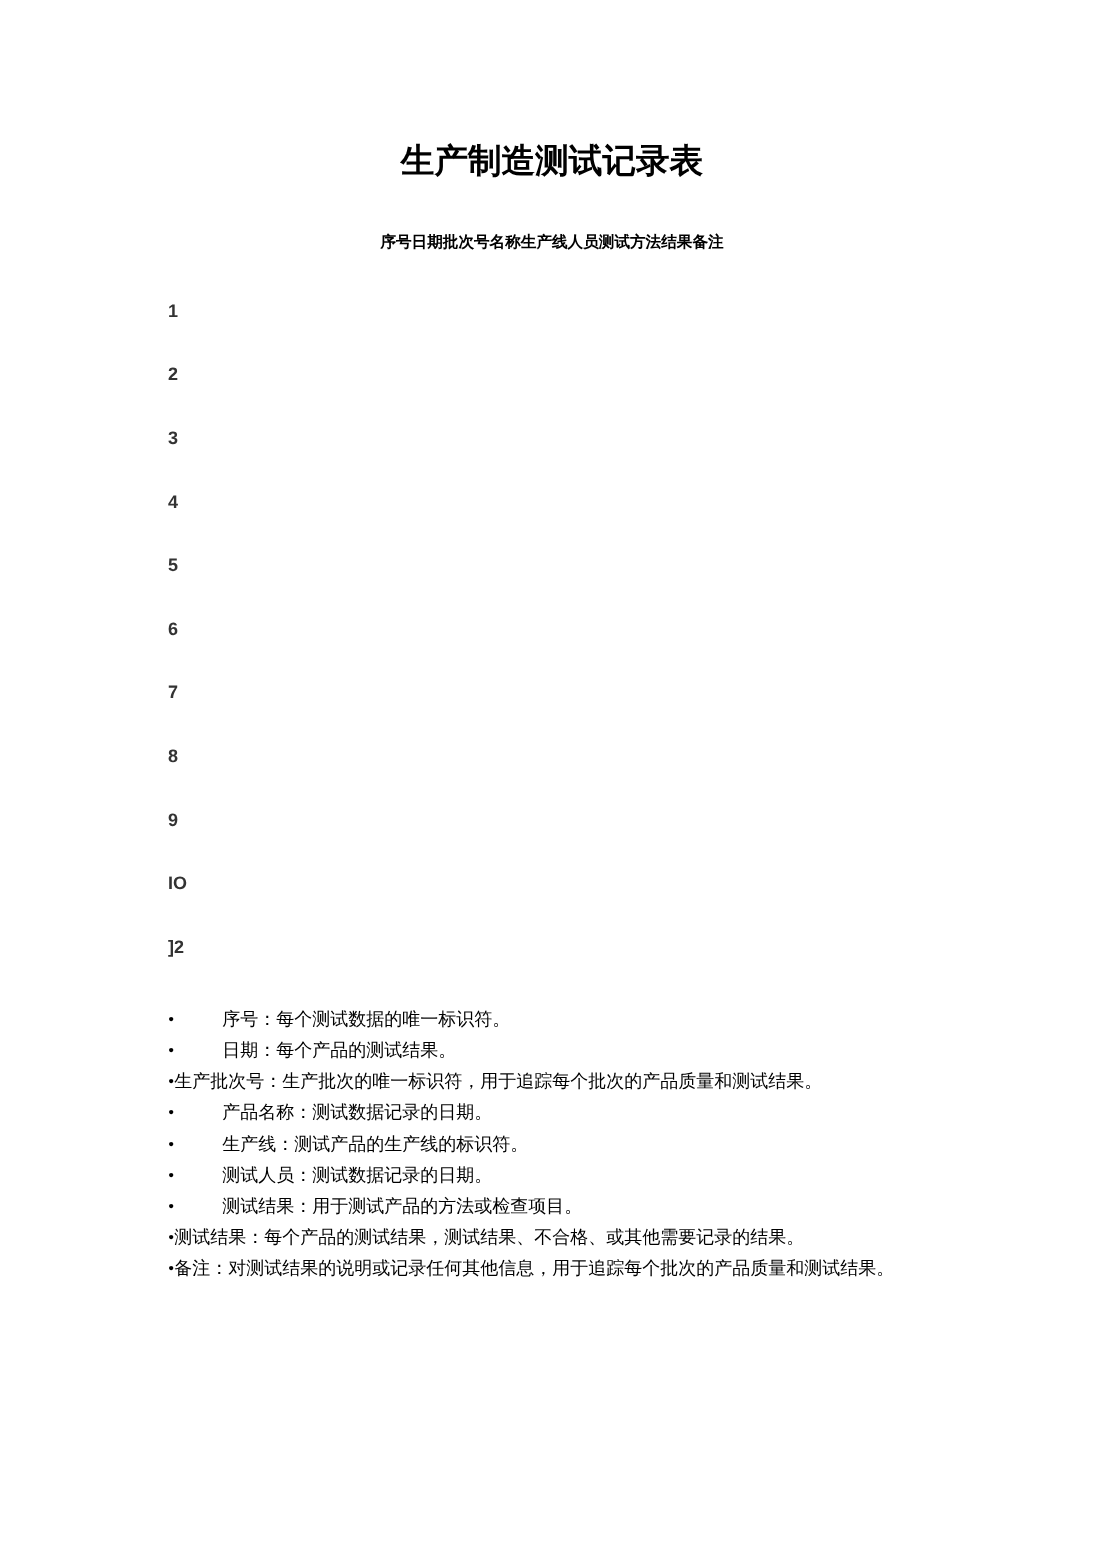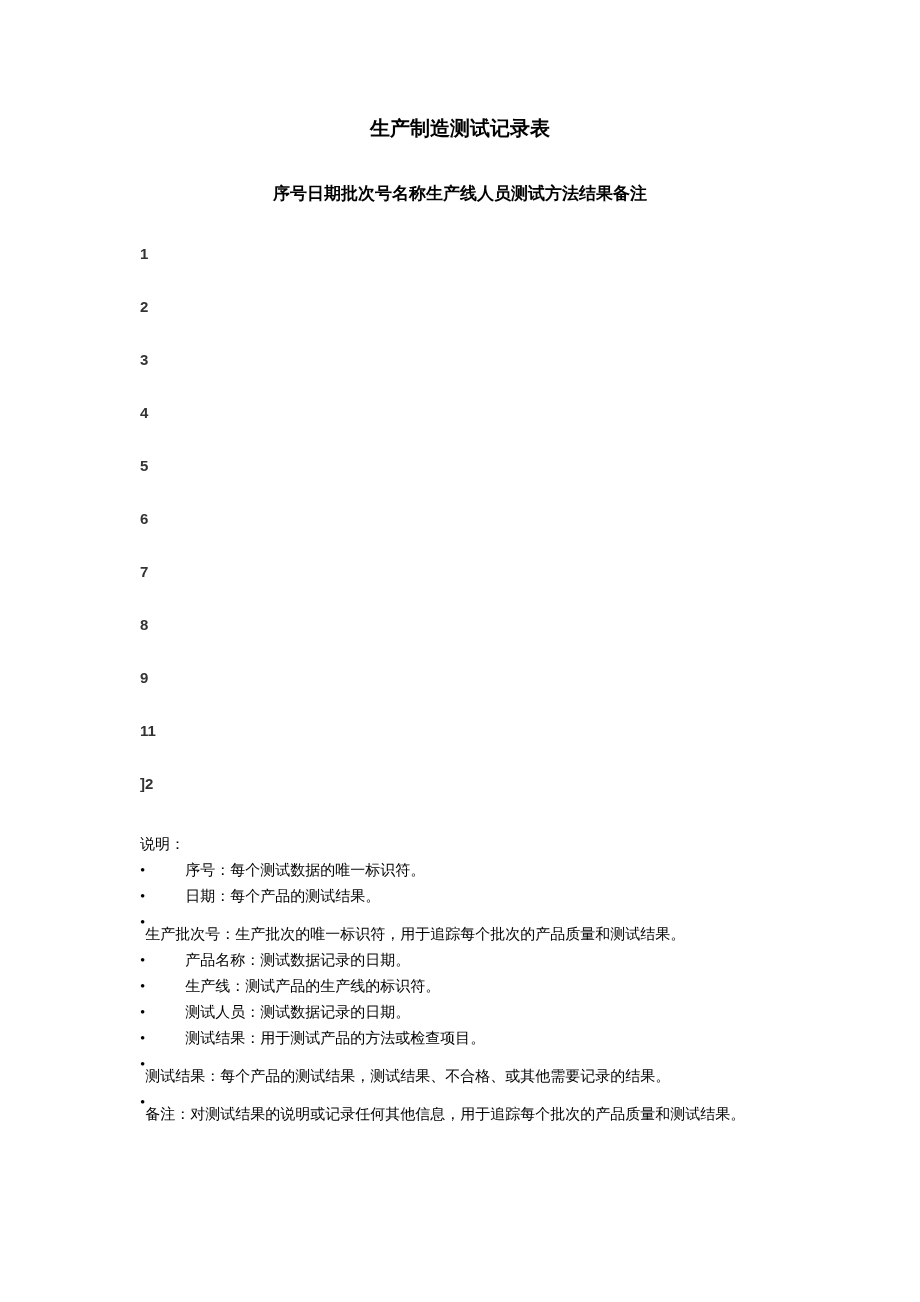--- a/index.html
+++ b/index.html
@@ -10,28 +10,28 @@
     body {
       width: 920px;
       height: 1302px;
       background: #ffffff;
       font-family: "SimSun", "宋体", serif;
       padding: 115px 140px 60px 140px;
       color: #000;
     }
     .title {
       text-align: center;
-      font-size: 20px;
+      font-size: 28px;
       font-weight: bold;
       font-family: "SimHei", "黑体", sans-serif;
       margin-bottom: 40px;
     }
     .header-row {
       text-align: center;
-      font-size: 17px;
+      font-size: 13px;
       font-weight: bold;
       font-family: "SimHei", "黑体", sans-serif;
       margin-bottom: 40px;
     }
     .rows {
       display: flex;
       flex-direction: column;
       gap: 36px;
       margin-bottom: 40px;
     }
@@ -63,46 +63,44 @@
     }
     .exp-text {
       flex: 1;
       text-indent: 0;
       margin-left: 40px;
     }
     .exp-wrap {
       padding-left: 2em;
       text-indent: -2em;
       flex: 1;
-      margin-top: 12px;
     }
   </style>
 </head>
 <body>
 
 <h1 class="title">生产制造测试记录表</h1>
 
 <div class="header-row">序号日期批次号名称生产线人员测试方法结果备注</div>
 
 <div class="rows">
   <div class="row-item">1</div>
   <div class="row-item">2</div>
   <div class="row-item">3</div>
   <div class="row-item">4</div>
   <div class="row-item">5</div>
   <div class="row-item">6</div>
   <div class="row-item">7</div>
   <div class="row-item">8</div>
   <div class="row-item">9</div>
-  <div class="row-item">11</div>
+  <div class="row-item">IO</div>
   <div class="row-item">]2</div>
 </div>
 
 <div class="explanation">
-  <div class="explanation-title">说明：</div>
   <ul>
     <li>
         <span class="bullet">•</span>
         <span class="exp-text">序号：每个测试数据的唯一标识符。</span>
       </li>
     <li>
         <span class="bullet">•</span>
         <span class="exp-text">日期：每个产品的测试结果。</span>
       </li>
     <li>

